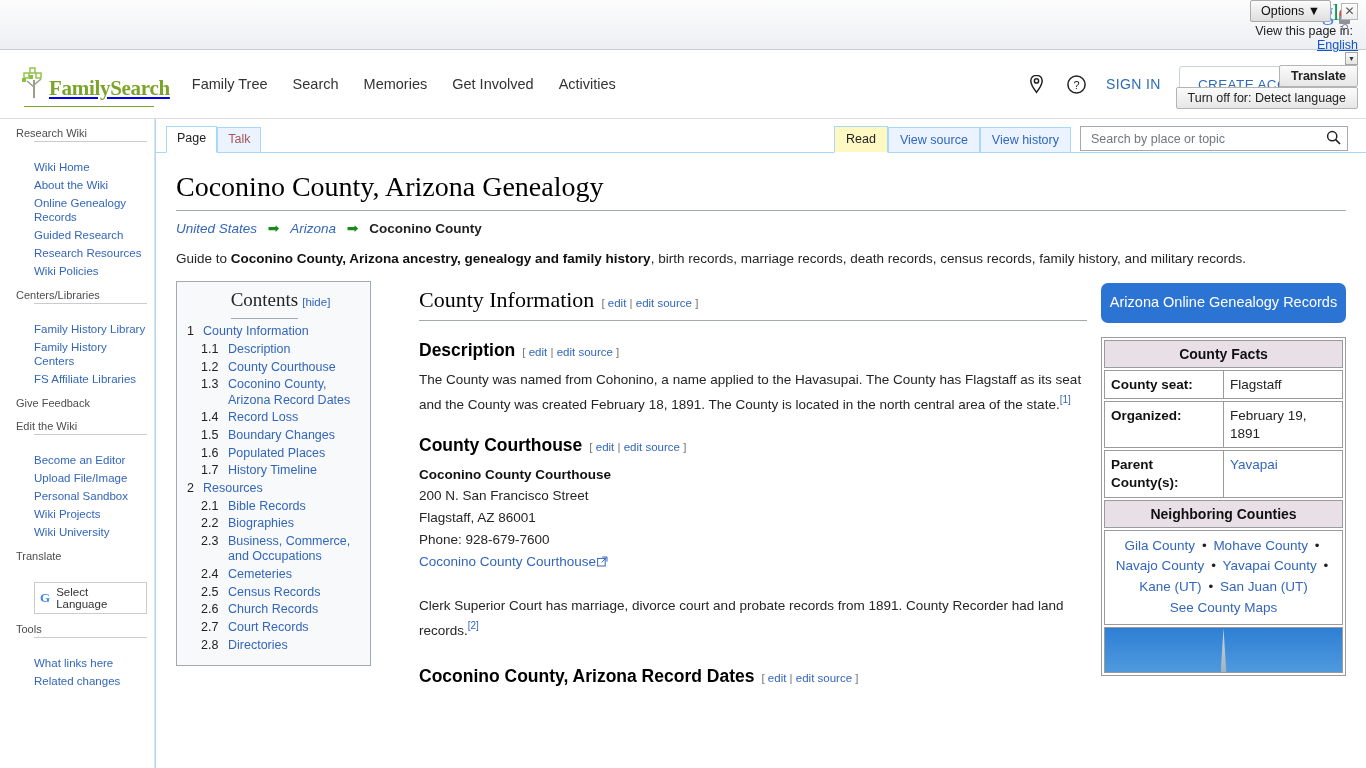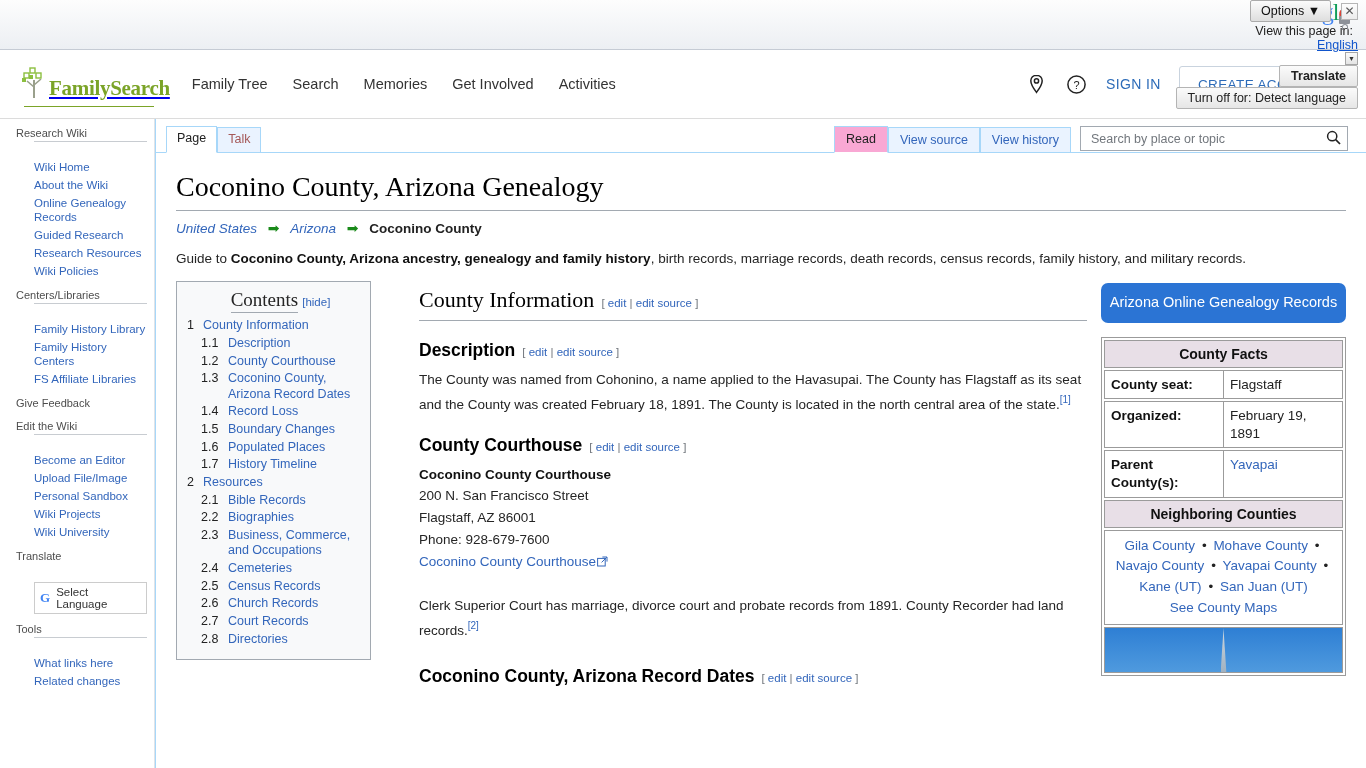--- a/index.html
+++ b/index.html
@@ -112,21 +112,21 @@
     font-size:12.5px; padding:5px 10px 6px 10px; line-height:1.1;
     border:1px solid #a7d7f9; border-bottom:none; background:#eaf3ff;
     color:#a55858; cursor:pointer; margin-right:0;
   }
   .tab.active{ background:#fff; color:#222; border-bottom:1px solid #fff; position:relative; z-index:3;}
   .tabs-right{ margin-left:auto; display:flex; align-items:flex-end; padding-right:18px; }
   .tab-r{
     font-size:12.5px; padding:5px 11px 6px 11px; border:1px solid #a7d7f9;
     border-bottom:none; background:#eaf3ff; color:#3366bb; cursor:pointer;
   }
-  .tab-r.active{ background:#f9a8d4; color:#222; border-bottom:1px solid #fff; z-index:3; position:relative;}
+  .tab-r.active{ background:#fef9c3; color:#222; border-bottom:1px solid #fff; z-index:3; position:relative;}
   .searchbox{
     margin-left:9px; margin-bottom:2px; width:268px; height:25px;
     border:1px solid #a2a9b1; background:#fff;
     display:flex; align-items:center; padding:0 6px 0 8px;
   }
   .searchbox input{
     border:none; outline:none; flex:1; font-size:12.5px; color:#222;
     font-family:"Liberation Sans", sans-serif; background:transparent;
   }
   .searchbox input::placeholder{ color:#72777d; }
@@ -149,21 +149,21 @@
 
   .cols{ display:flex; gap:0; align-items:flex-start; }
 
   
   .toc{
     width:195px; flex:0 0 195px; border:1px solid #a2a9b1; background:#f8f9fa;
     padding:7px 12px 10px 8px; font-size:12.5px;
   }
   .toc-title{
     font-family:"Liberation Serif", serif; font-size:19px; text-align:center;
-    border-bottom:1px solid #a2a9b1; display:inline-block; padding-bottom:1px; margin-left:18px;
+    border-bottom:1px solid #a2a9b1; display:inline-block; padding-bottom:7px; margin-left:18px;
   }
   .toc-head{ text-align:center; margin-bottom:5px; }
   .toc-hide{ font-size:11.5px; color:#3366bb; margin-left:4px; }
   .toc ul{ list-style:none; margin:0; padding:0; }
   .toc li{ margin:2px 0; line-height:1.25; }
   .toc a{ color:#3366bb; text-decoration:none; }
   .toc .num{ color:#222; margin-right:5px; }
   .toc .lvl1{ padding-left:2px; display:flex; }
   .toc .lvl2{ padding-left:16px; display:flex; }
   .toc .lvl2 .num{ min-width:22px; }

